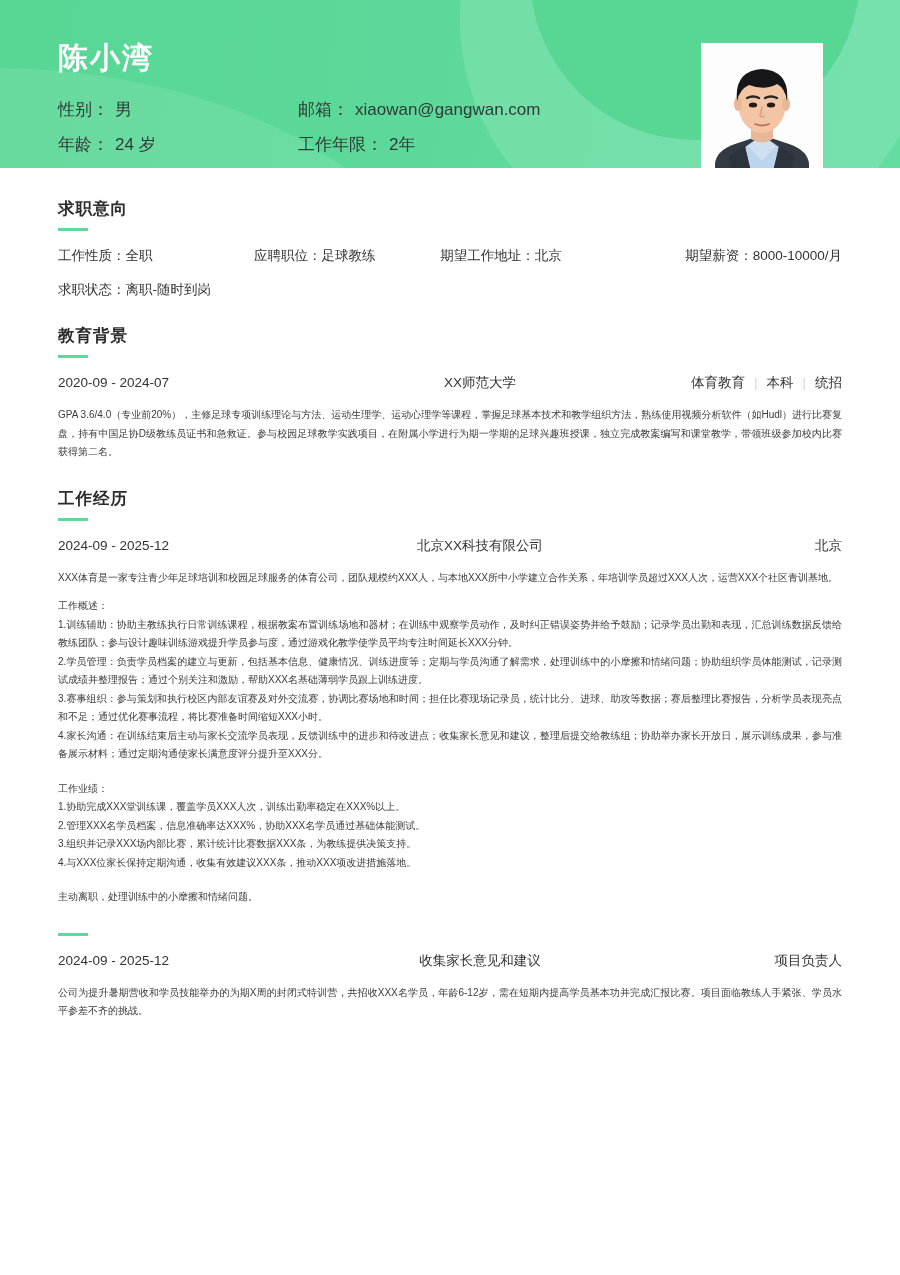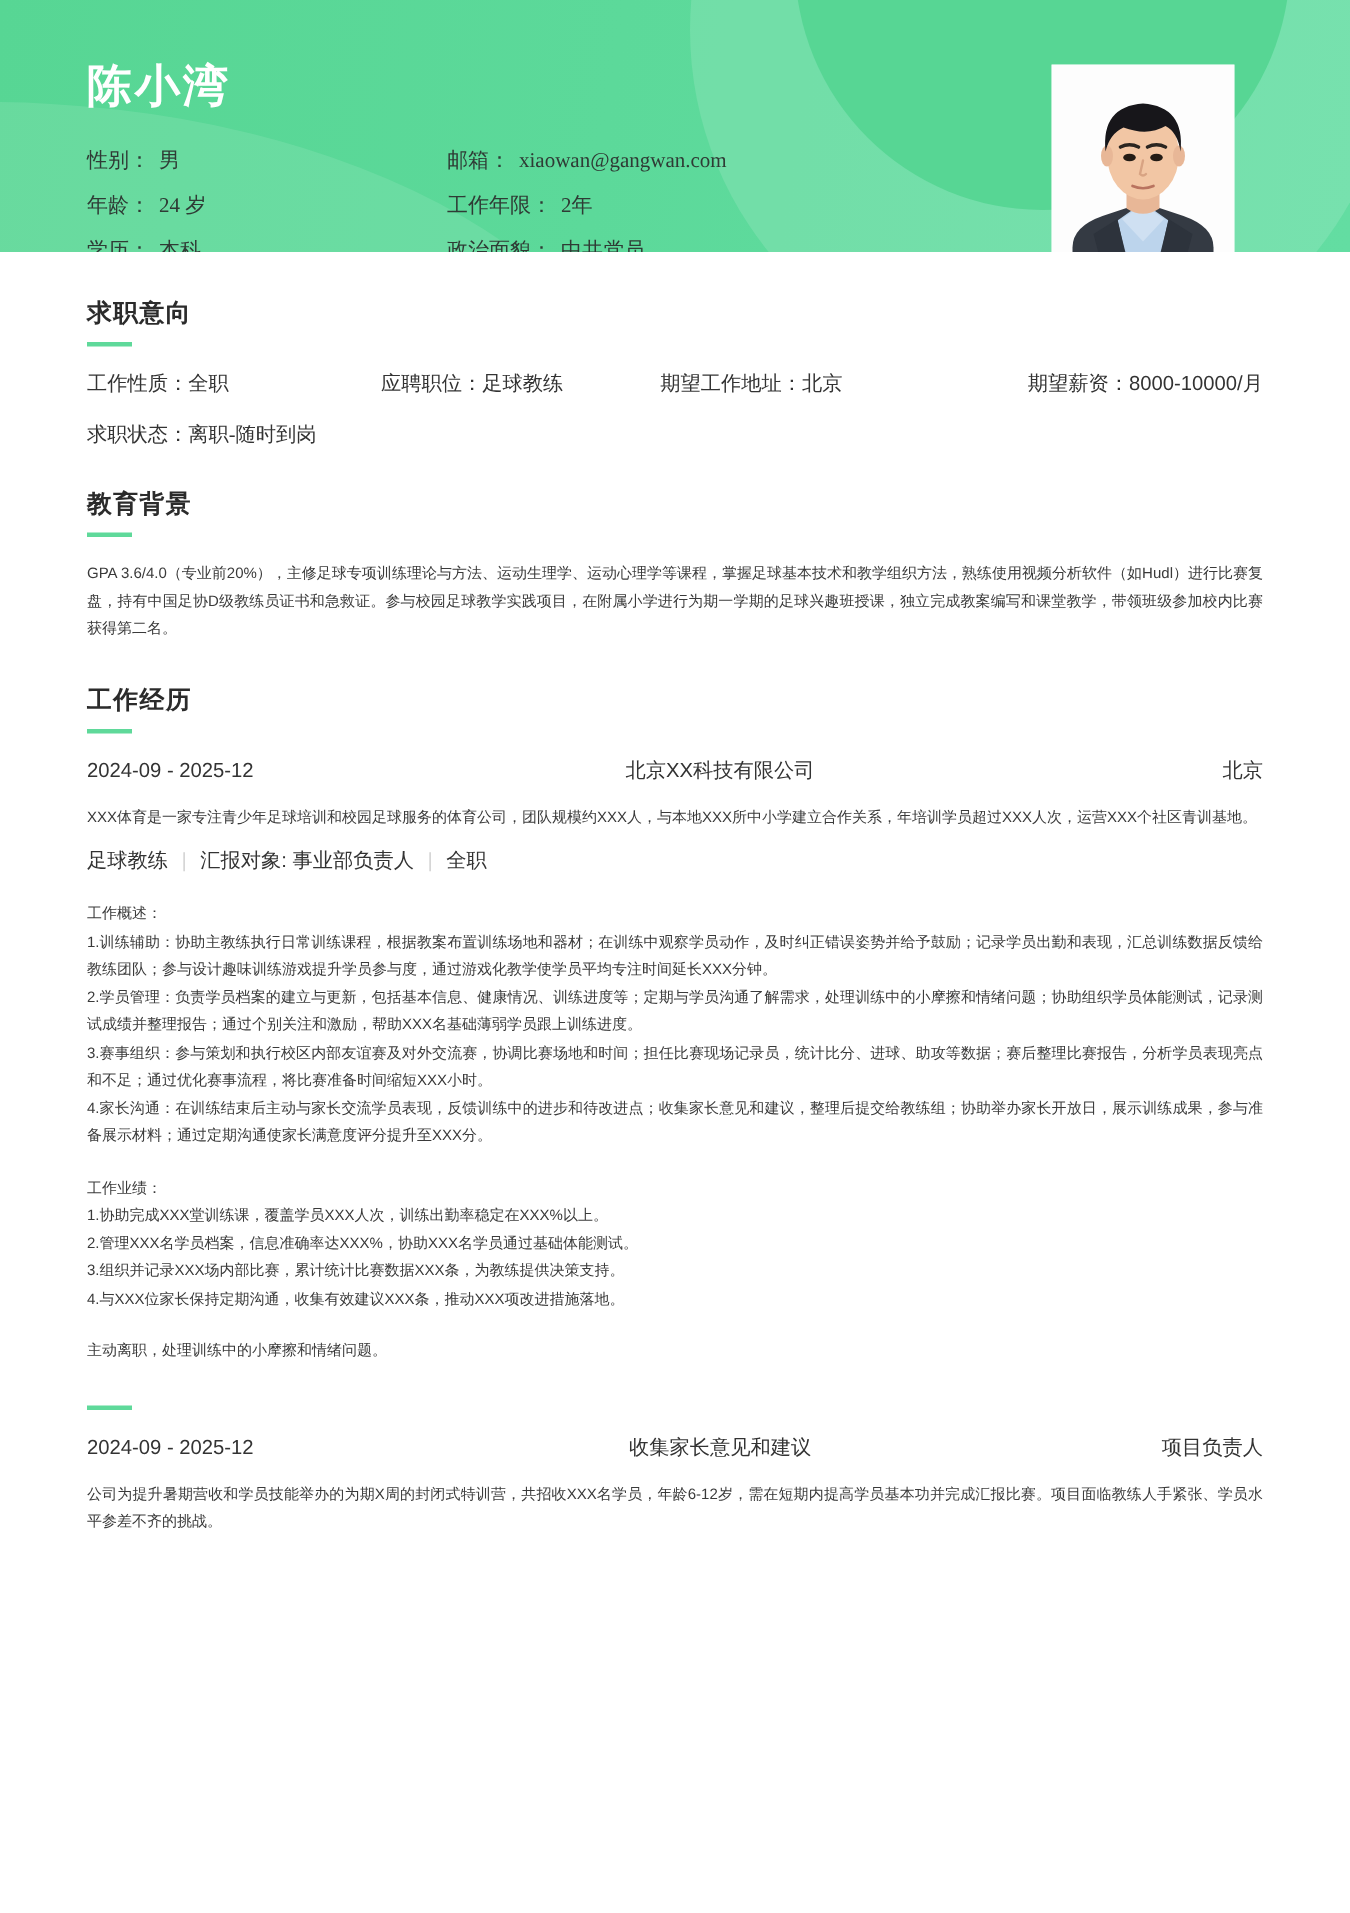--- a/index.html
+++ b/index.html
@@ -53,24 +53,23 @@
     line-height: 1.2;
     margin-bottom: 22px;
   }
   .info-grid {
     display: grid;
     grid-template-columns: 240px auto;
     row-gap: 12px;
     width: 600px;
   }
   .info-item {
-    font-size: 14px;
+    font-size: 17px;
     color: #2f3b35;
     white-space: nowrap;
-    font-family: Liberation Serif, serif;
   }
   .info-item .k { color: #2f3b35; }
   .info-item .v { margin-left: 6px; color: #2f3b35; }
 
   .photo-frame {
     position: absolute;
     left: 701px; top: 43px;
     width: 122px; height: 140px;
     background: #ffffff;
     z-index: 4;
@@ -245,39 +244,43 @@
       <div class="intent-cell ic-1">
         <span>求职状态：</span><span>离职-随时到岗</span>
       </div>
     </div>
   </div>
 
   <div class="section">
     <div class="section-title">教育背景</div>
     <div class="section-rule"></div>
 
+    <div class="entry-head">
+      <div class="eh-date">2020-09 - 2024-07</div>
+      <div class="eh-org">XX师范大学</div>
+      <div class="eh-meta">
+        <span>体育教育</span><span class="sep">|</span><span>本科</span><span class="sep">|</span><span>统招</span>
+      </div>
+    </div>
 
     <div class="para">GPA 3.6/4.0（专业前20%），主修足球专项训练理论与方法、运动生理学、运动心理学等课程，掌握足球基本技术和教学组织方法，熟练使用视频分析软件（如Hudl）进行比赛复盘，持有中国足协D级教练员证书和急救证。参与校园足球教学实践项目，在附属小学进行为期一学期的足球兴趣班授课，独立完成教案编写和课堂教学，带领班级参加校内比赛获得第二名。</div>
   </div>
 
   <div class="section">
     <div class="section-title">工作经历</div>
     <div class="section-rule"></div>
 
     <div class="entry-head">
       <div class="eh-date">2024-09 - 2025-12</div>
       <div class="eh-org">北京XX科技有限公司</div>
       <div class="eh-meta">北京</div>
     </div>
 
     <div class="para tight">XXX体育是一家专注青少年足球培训和校园足球服务的体育公司，团队规模约XXX人，与本地XXX所中小学建立合作关系，年培训学员超过XXX人次，运营XXX个社区青训基地。</div>
 
-    <div class="role-line">
-      <span>足球教练</span><span class="sep">|</span><span>汇报对象: 事业部负责人</span><span class="sep">|</span><span>全职</span>
-    </div>
 
     <div class="para block"><span>工作概述：</span><br><span>1.训练辅助：协助主教练执行日常训练课程，根据教案布置训练场地和器材；在训练中观察学员动作，及时纠正错误姿势并给予鼓励；记录学员出勤和表现，汇总训练数据反馈给教练团队；参与设计趣味训练游戏提升学员参与度，通过游戏化教学使学员平均专注时间延长XXX分钟。
 2.学员管理：负责学员档案的建立与更新，包括基本信息、健康情况、训练进度等；定期与学员沟通了解需求，处理训练中的小摩擦和情绪问题；协助组织学员体能测试，记录测试成绩并整理报告；通过个别关注和激励，帮助XXX名基础薄弱学员跟上训练进度。
 3.赛事组织：参与策划和执行校区内部友谊赛及对外交流赛，协调比赛场地和时间；担任比赛现场记录员，统计比分、进球、助攻等数据；赛后整理比赛报告，分析学员表现亮点和不足；通过优化赛事流程，将比赛准备时间缩短XXX小时。
 4.家长沟通：在训练结束后主动与家长交流学员表现，反馈训练中的进步和待改进点；收集家长意见和建议，整理后提交给教练组；协助举办家长开放日，展示训练成果，参与准备展示材料；通过定期沟通使家长满意度评分提升至XXX分。</span></div>
 
     <div class="para block"><span>工作业绩：</span><br><span>1.协助完成XXX堂训练课，覆盖学员XXX人次，训练出勤率稳定在XXX%以上。
 2.管理XXX名学员档案，信息准确率达XXX%，协助XXX名学员通过基础体能测试。
 3.组织并记录XXX场内部比赛，累计统计比赛数据XXX条，为教练提供决策支持。
 4.与XXX位家长保持定期沟通，收集有效建议XXX条，推动XXX项改进措施落地。</span></div>

